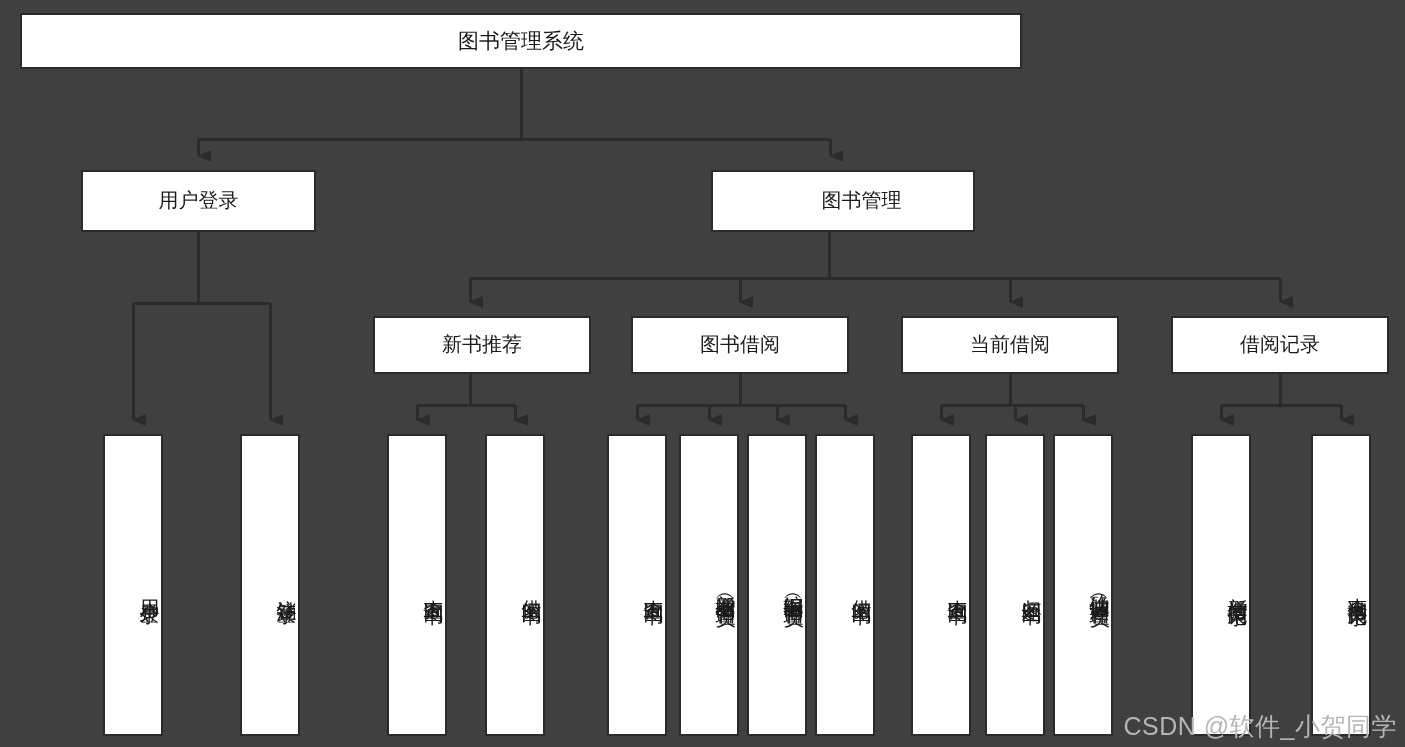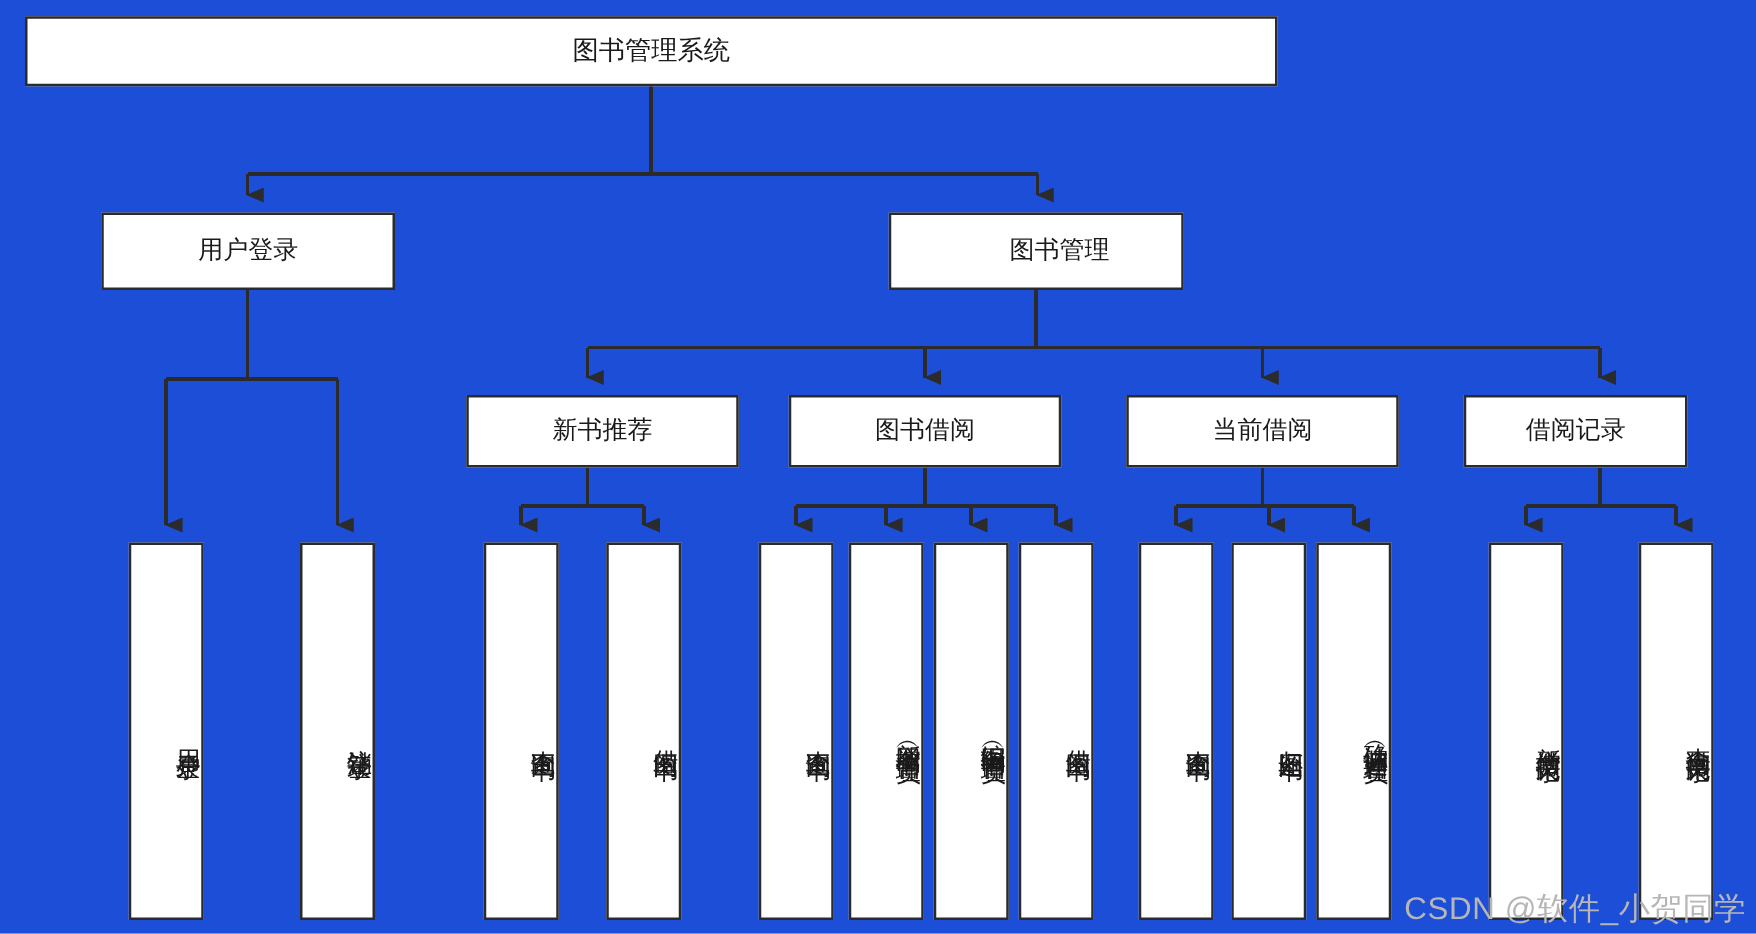--- a/index.html
+++ b/index.html
@@ -8,21 +8,21 @@
     padding: 0;
     background: #ffffff;
   }
   body {
     font-family: "Liberation Sans", "DejaVu Sans", sans-serif;
   }
   #canvas {
     position: relative;
     width: 1405px;
     height: 747px;
-    background: #1d4ed8;
+    background: #404040;
     overflow: hidden;
   }
   svg#wires {
     position: absolute;
     left: 0;
     top: 0;
     width: 1405px;
     height: 747px;
     pointer-events: none;
   }
@@ -118,34 +118,34 @@
     </g>
   </svg>
 
   <div class="node root" style="left:20px; top:13px; width:1002px; height:56px;">
     <span class="label">图书管理系统</span>
   </div>
 
   <div class="node lvl2" style="left:81px; top:170px; width:235px; height:62px;">
     <span class="label">用户登录</span>
   </div>
-  <div class="node lvl2" style="left:711px; top:170px; width:236px; height:62px;padding-left:37px;">
+  <div class="node lvl2" style="left:711px; top:170px; width:264px; height:62px;padding-left:37px;">
     <span class="label">图书管理</span>
   </div>
 
   <div class="node lvl3" style="left:361px; top:316px; width:218px; height:58px;margin-left:12px;">
     <span class="label">新书推荐</span>
   </div>
   <div class="node lvl3" style="left:631px; top:316px; width:218px; height:58px;">
     <span class="label">图书借阅</span>
   </div>
   <div class="node lvl3" style="left:901px; top:316px; width:218px; height:58px;justify-content:center;">
     <span class="label">当前借阅</span>
   </div>
-  <div class="node lvl3" style="left:1171px; top:316px; width:179px; height:58px;font-family:Liberation Serif, serif;">
+  <div class="node lvl3" style="left:1171px; top:316px; width:218px; height:58px;font-family:Liberation Serif, serif;">
     <span class="label">借阅记录</span>
   </div>
 
   <div class="node leaf" style="left:103px; top:434px; width:60px; height:302px;">
     <span class="label">用户登录</span>
   </div>
   <div class="node leaf" style="left:240px; top:434px; width:60px; height:302px;">
     <span class="label">注销登录</span>
   </div>
 

